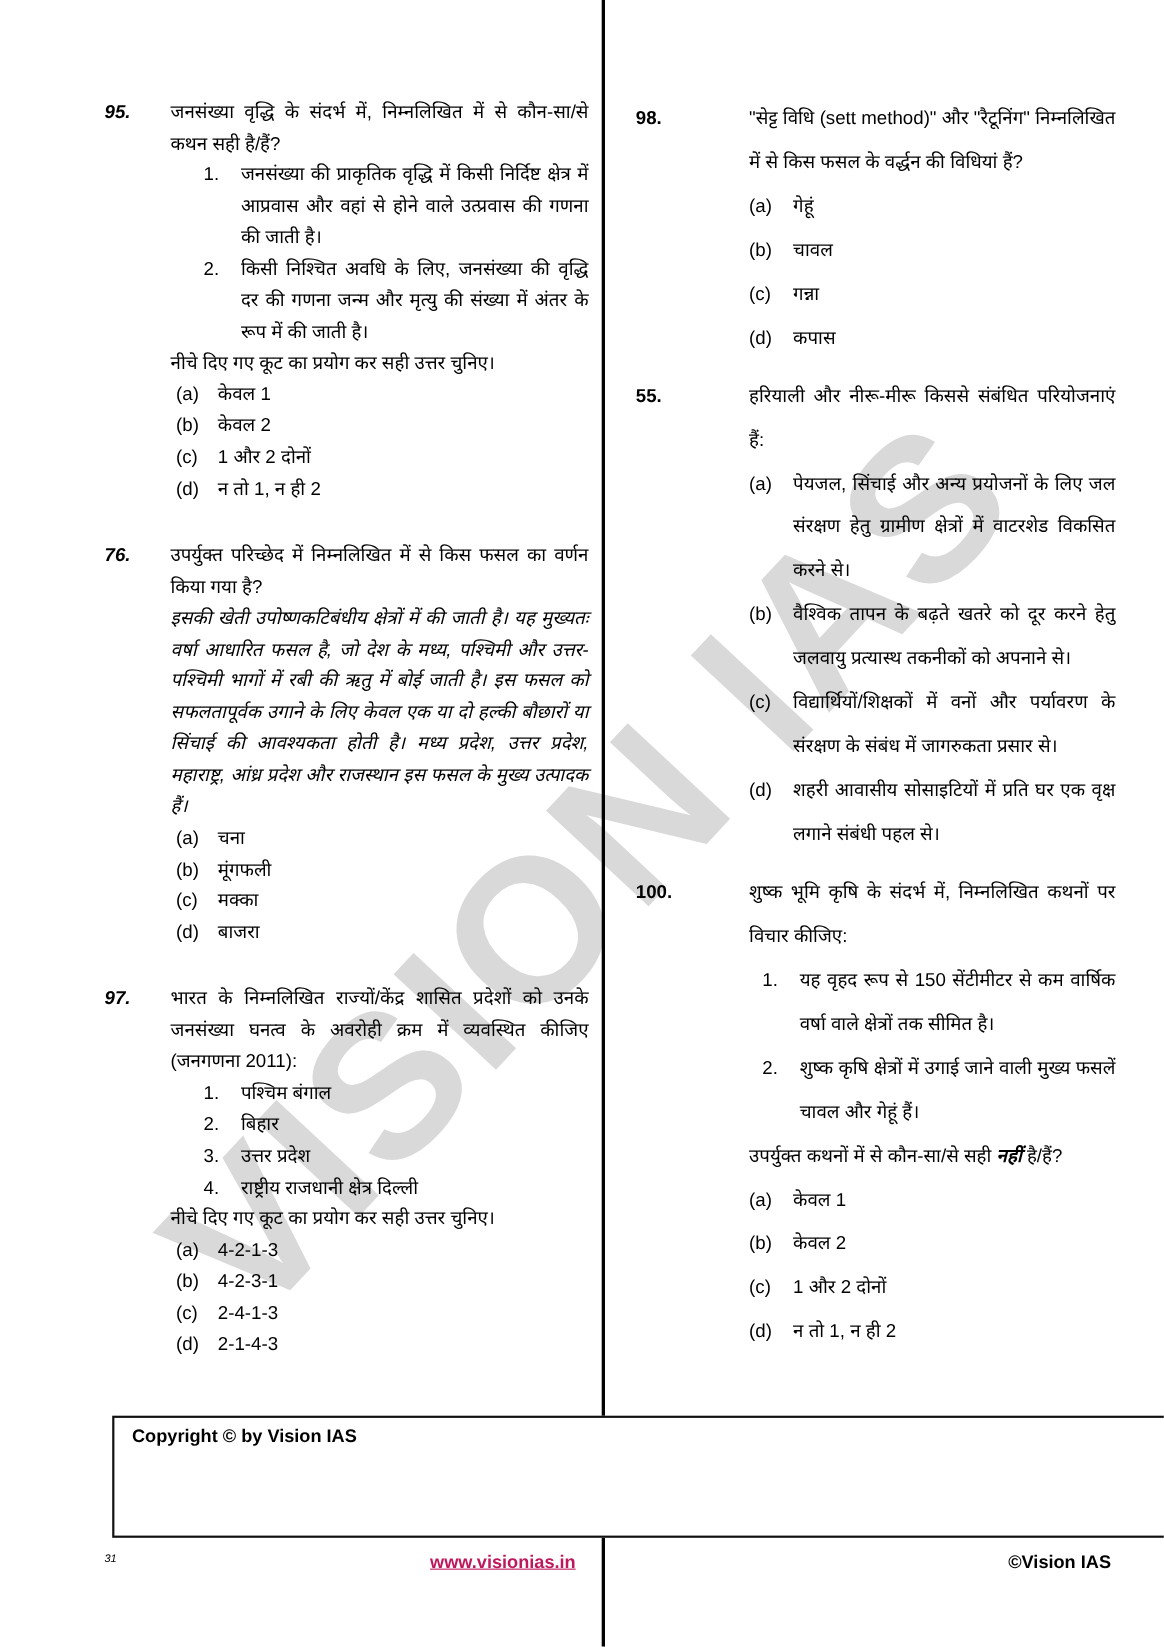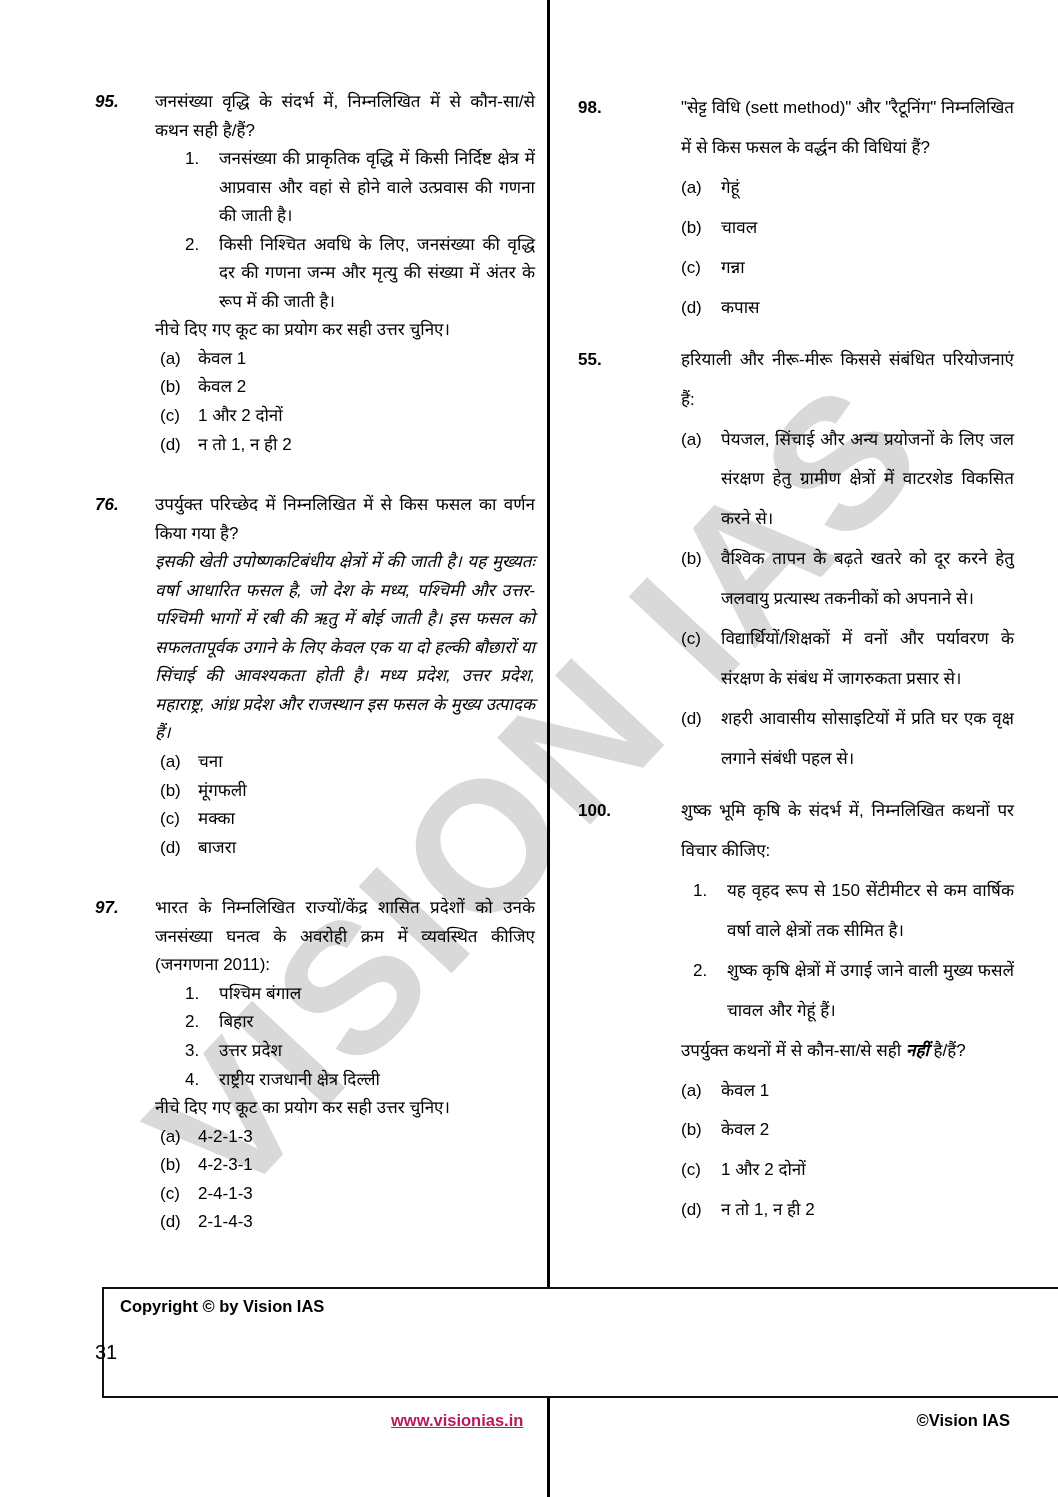--- a/index.html
+++ b/index.html
@@ -80,22 +80,22 @@
     box-sizing: border-box;
     border: 2px solid #111111;
     background: #ffffff;
     z-index: 3;
     padding: 8px 16px;
   }
   .cb-title { margin: 0 0 3px 0; font-weight: 700; font-size: 16.5px; }
   .cb-body  { margin: 0; font-style: italic; font-size: 15.5px; line-height: 1.6; text-align: justify; }
 
   .footer-page {
-    position: absolute; left: 95px; top: 1341px;
-    font-size: 20px; z-index: 4;
+    position: absolute; left: 95px; top: 1412px;
+    font-size: 10px; z-index: 4; font-style: italic;
   }
   .footer-link {
     position: absolute; left: 391px; top: 1411px;
     font-size: 16.5px; font-weight: 700;
     color: #be185d; text-decoration: underline;
     z-index: 4;
   }
   .footer-brand {
     position: absolute; right: 48px; top: 1411px;
     font-size: 16.5px; font-weight: 700; z-index: 4;

